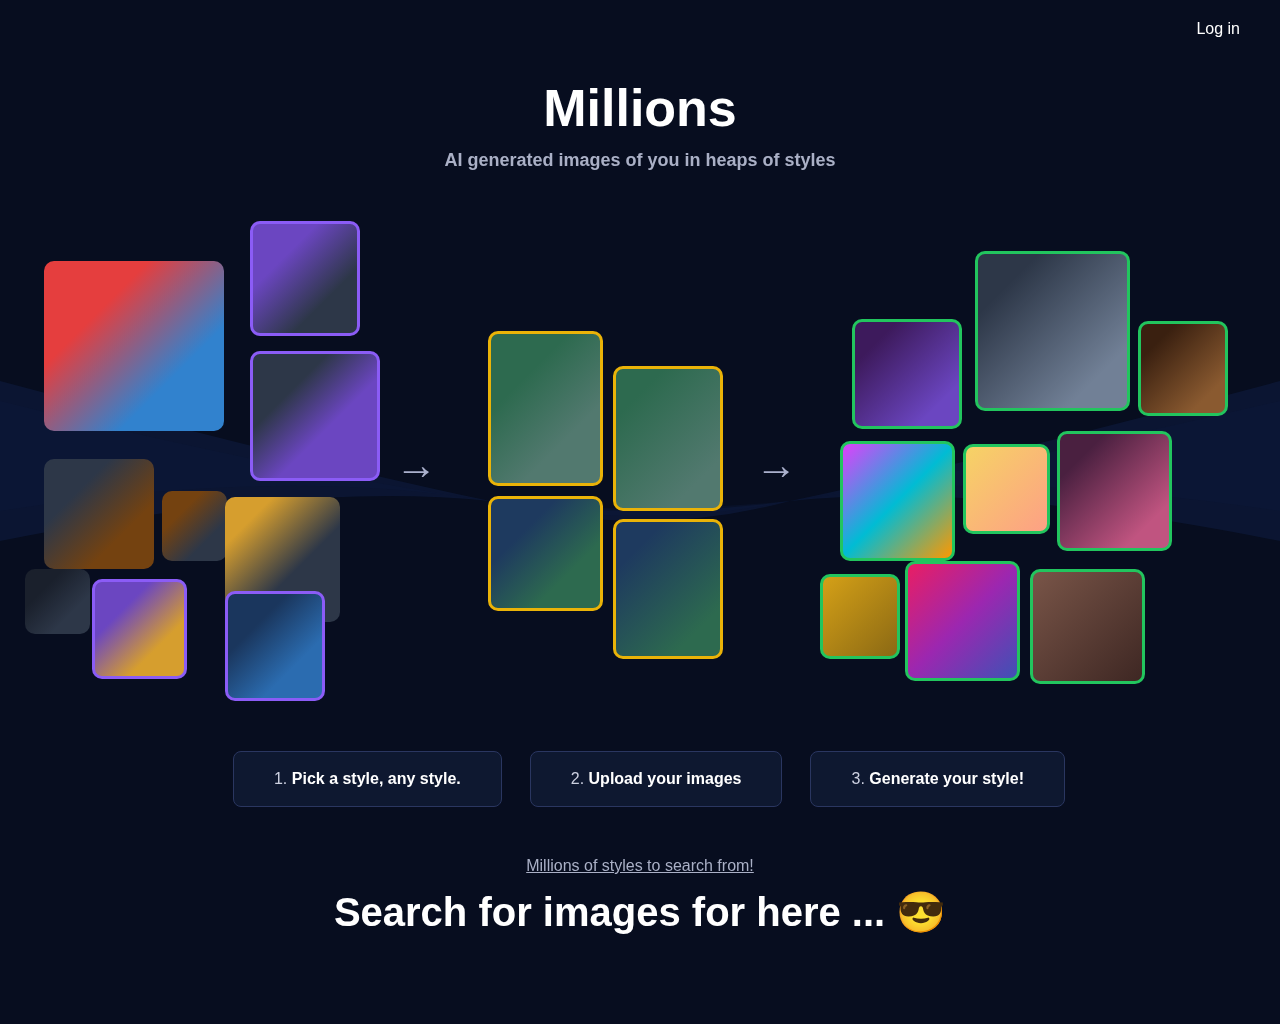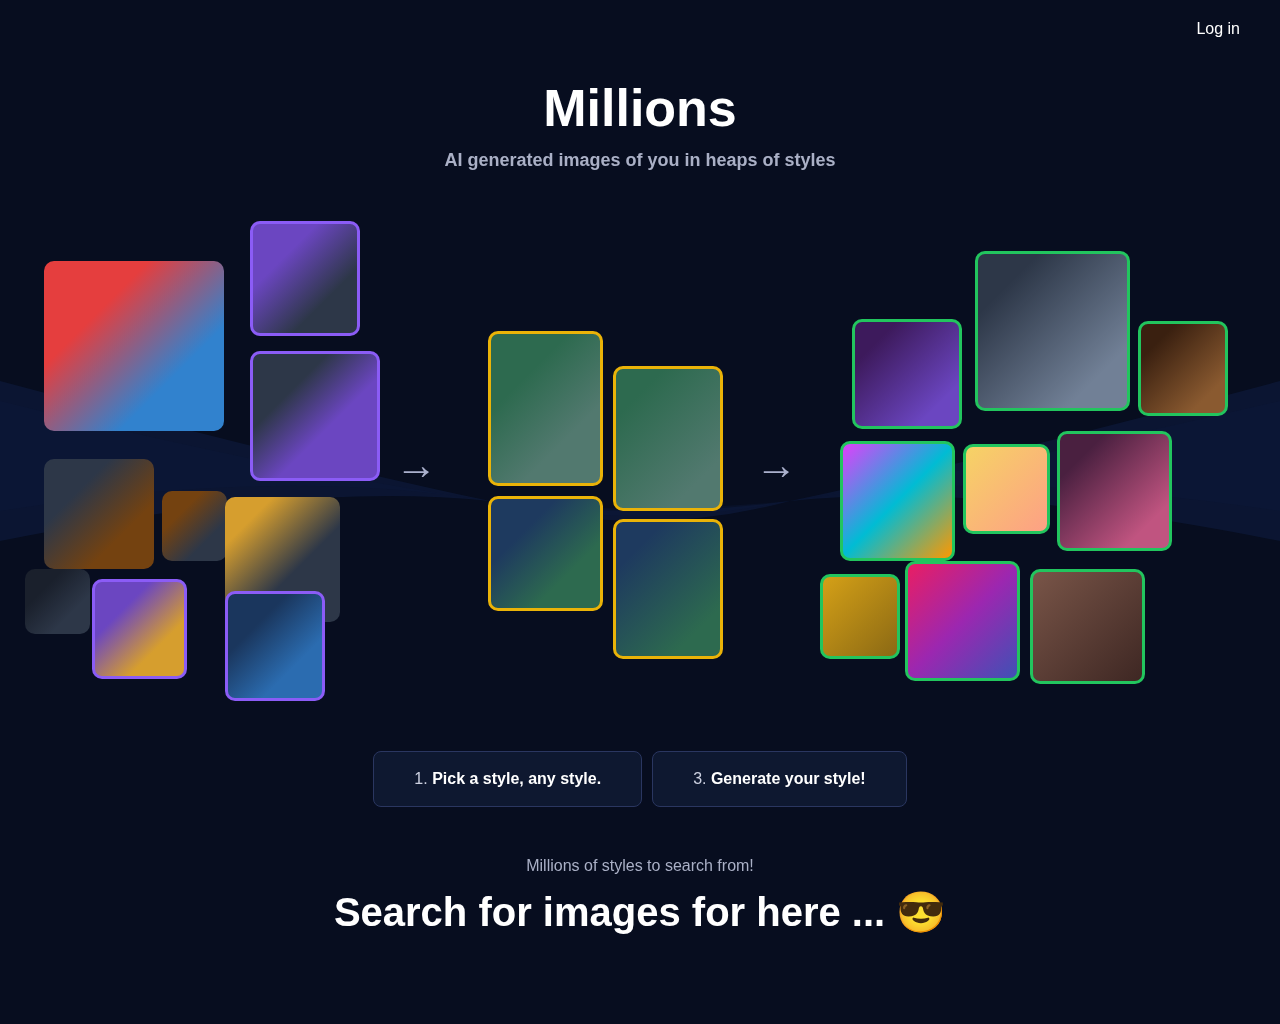--- a/index.html
+++ b/index.html
@@ -87,38 +87,40 @@
     .step-btn {
       background: #0e1830;
       border: 1.5px solid #2a3660;
       color: #ffffff;
       font-size: 16px;
       padding: 18px 40px;
       border-radius: 8px;
       cursor: pointer;
       min-width: 230px;
       text-align: center;
+      margin-left: 18px;
     }
     .step-btn span.num {
       font-weight: 400;
       color: #ccd0e0;
     }
     .step-btn span.label {
       font-weight: 700;
     }
 
     
     .bottom-section {
       text-align: center;
       padding: 10px 0 20px;
     }
     .millions-text {
       font-size: 16px;
       color: #aab0c6;
       margin-bottom: 14px;
+      text-decoration: underline;
     }
     .search-heading {
       font-size: 40px;
       font-weight: 800;
       color: #ffffff;
     }
 
     
     .border-purple { border: 3px solid #8b5cf6; }
     .border-green  { border: 3px solid #22c55e; }
@@ -217,20 +219,23 @@
 
   <div class="img-card fill-native border-green" style="left:1030px; top:368px; width:115px; height:115px;"></div>
 
 </div>
 
 <div class="steps-bar">
   <button class="step-btn">
     <span class="num">1. </span><span class="label">Pick a style, any style.</span>
   </button>
   <button class="step-btn">
+    <span class="num">2. </span><span class="label">Upload your images</span>
+  </button>
+  <button class="step-btn">
     <span class="num">3. </span><span class="label">Generate your style!</span>
   </button>
 </div>
 
 <div class="bottom-section">
   <p class="millions-text">Millions of styles to search from!</p>
   <h2 class="search-heading">Search for images for here ... 😎</h2>
 </div>
 
 </body></html>

